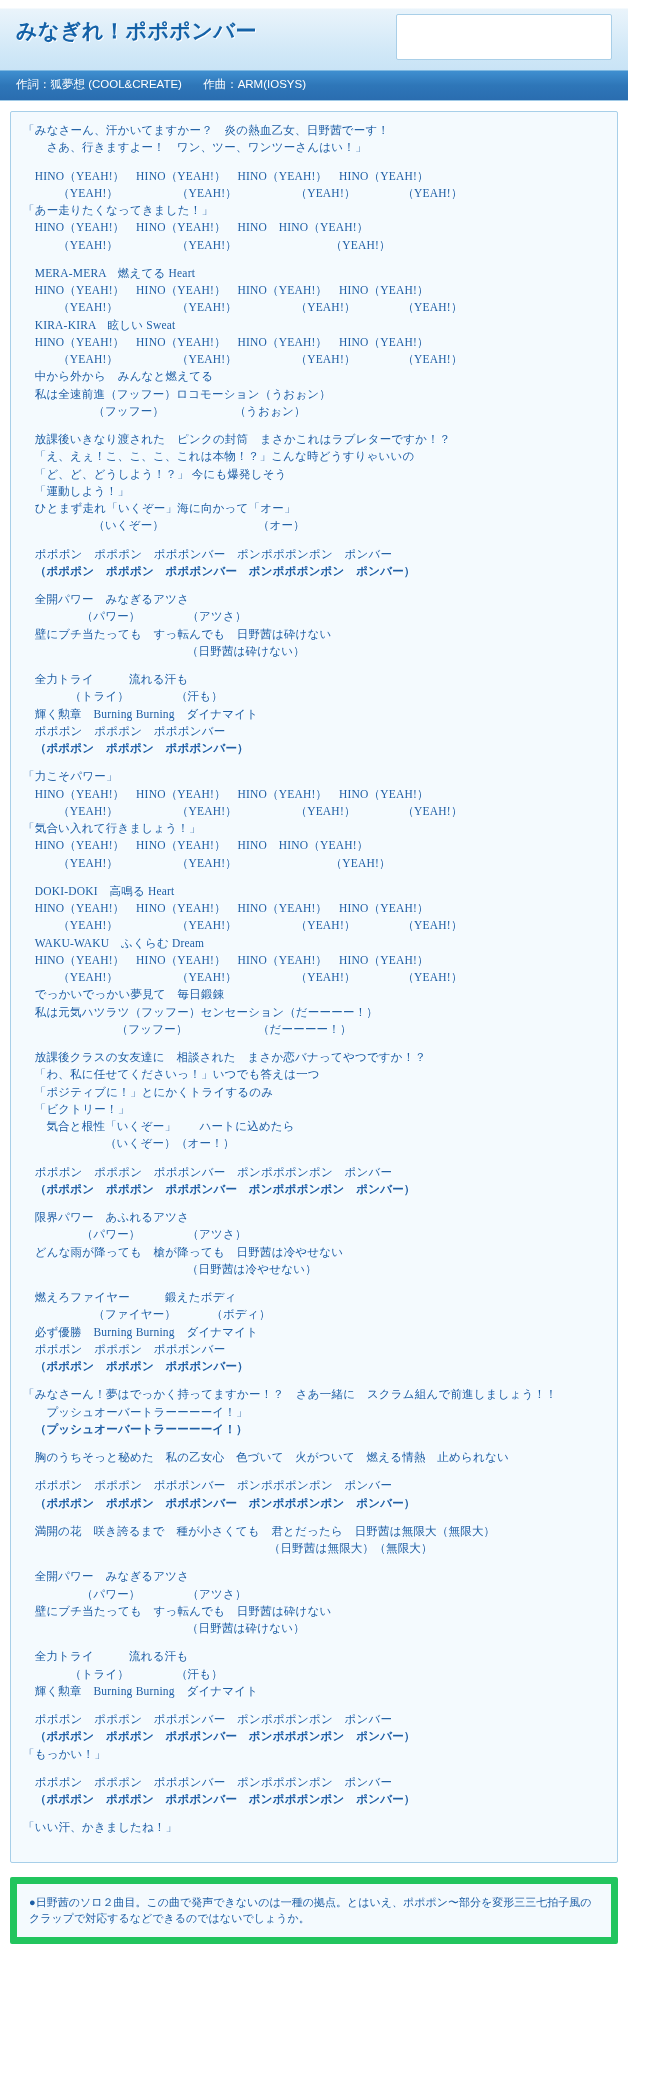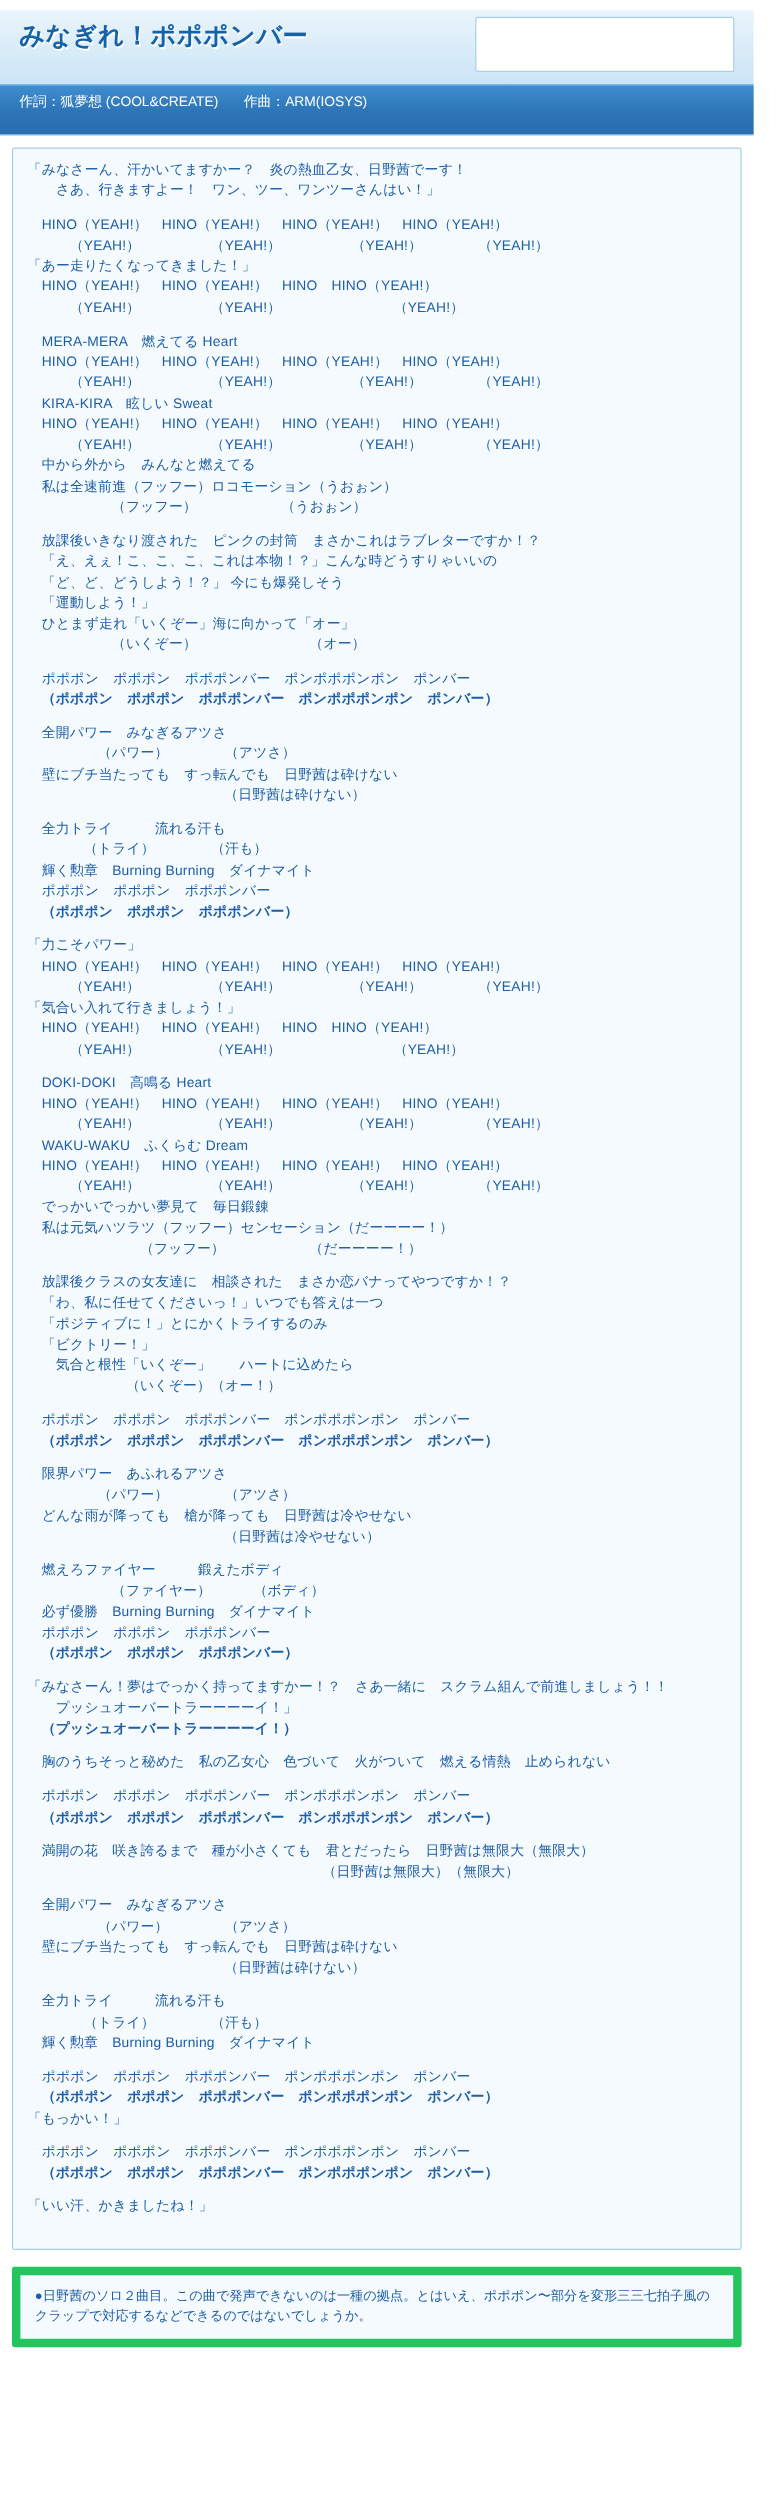--- a/index.html
+++ b/index.html
@@ -44,41 +44,41 @@
   }
   .title-box {
     width: 216px;
     height: 46px;
     background: #ffffff;
     border: 1px solid #a9cfe8;
     border-radius: 2px;
   }
   .credit-bar {
     margin: 6px 0 0 0;
-    padding: 6px 16px 20px 16px;
+    padding: 6px 16px 8px 16px;
     background: linear-gradient(to bottom, #3f8fd0 0%, #2e76b8 50%, #2a6db0 100%);
     color: #ffffff;
     font-size: 11.5px;
     border-top: 1px solid #7fb8e0;
   }
   .credit-bar .credit-item { margin-right: 18px; }
   
   .lyrics-outer {
     margin: 10px 10px 0 10px;
     border: 1px solid #a7cfe9;
     background: #f4fafe;
     border-radius: 2px;
     padding: 10px 6px 14px 6px;
   }
   .lyrics {
     font-size: 11.5px;
     line-height: 1.5;
     color: #1d5ea5;
     white-space: pre;
-    font-family: Liberation Sans, sans-serif;
+    font-family: Liberation Serif, serif;
     letter-spacing: 0.2px;
     padding: 0 6px;
   }
   .lyrics .blk { margin-bottom: 11px; }
   .lyrics .ln { min-height: 17px; }
   .lyrics .bold { font-weight: bold; }
   
   .note-outer {
     margin: 14px 10px 12px 10px;
     border: 7px solid #22c55e;

